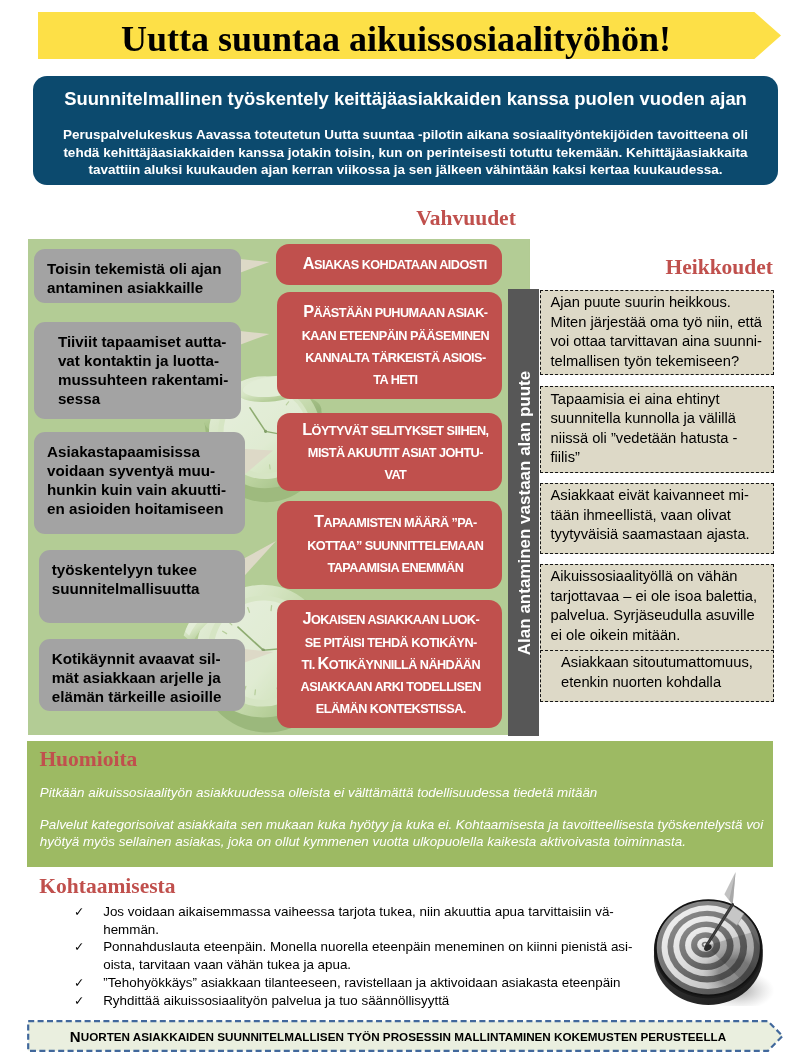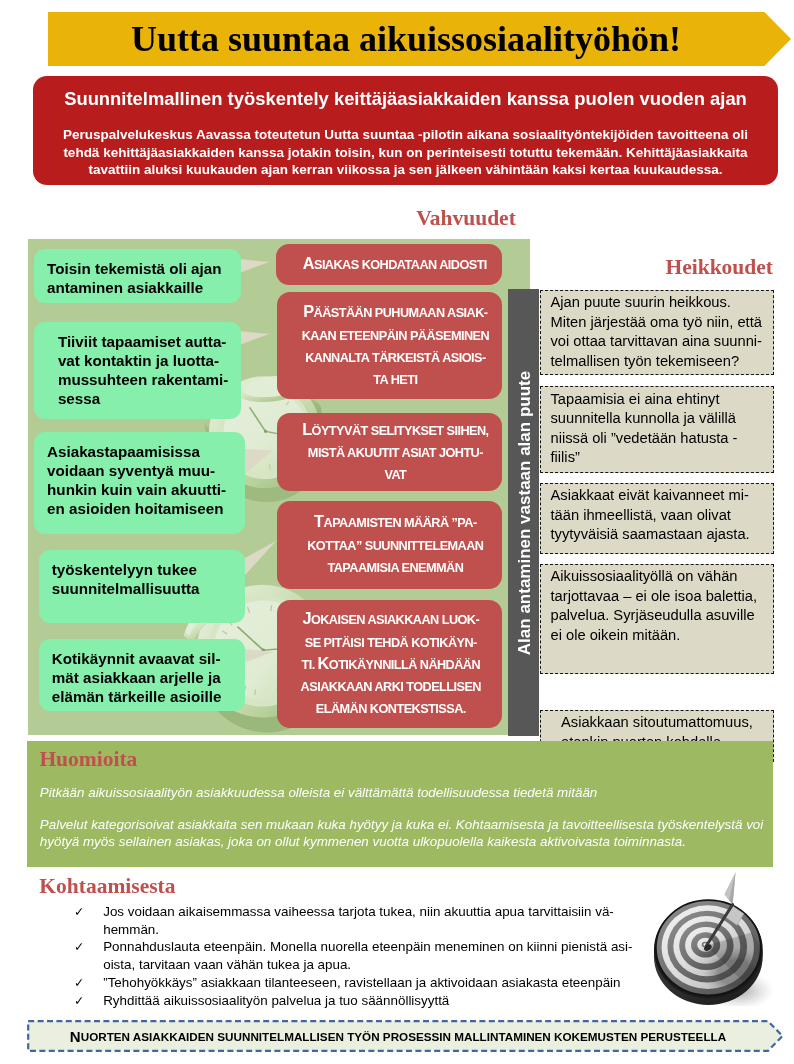--- a/index.html
+++ b/index.html
@@ -1,40 +1,40 @@
 <!DOCTYPE html>
 <html><head>
 <meta charset="utf-8">
 <style>
   *{box-sizing:border-box;margin:0;padding:0}
   html,body{width:794px;height:1064px;background:#fff;}
   body{font-family:"Liberation Sans",sans-serif;position:relative;overflow:hidden;-webkit-font-smoothing:antialiased;}
   .page{position:absolute;left:0;top:0;width:794px;height:1064px;}
 
   
-  #title-banner{position:absolute;left:48px;top:12px;width:743px;height:54px;background:#eab308;
+  #title-banner{position:absolute;left:38px;top:12px;width:743px;height:47px;background:#fde047;
      clip-path:polygon(0 0,716.4px 0,100% 50%,716.4px 100%,0 100%);}
   #title-text{position:absolute;left:0;top:0;width:716px;height:54px;display:flex;align-items:center;justify-content:center;
      font-family:"Liberation Serif",serif;font-weight:bold;font-size:36px;color:#000;line-height:1;}
 
   
-  #intro-card{position:absolute;left:33px;top:76px;width:745px;height:109px;background:#b91c1c;border-radius:14px;}
+  #intro-card{position:absolute;left:33px;top:76px;width:745px;height:109px;background:#0c4a6e;border-radius:14px;}
   #intro-heading{position:absolute;left:20px;top:13px;width:705px;color:#fff;font-weight:bold;font-size:18.4px;text-align:center;line-height:20px;}
   #intro-body{position:absolute;left:20px;top:50.2px;width:705px;color:#fff;font-weight:bold;font-size:13.5px;text-align:center;line-height:17.6px;}
 
   
   .sec-title{position:absolute;font-family:"Liberation Serif",serif;font-weight:bold;color:#c0504d;}
   #lbl-vahvuudet{left:366px;top:205.5px;width:200px;text-align:center;font-size:21.5px;line-height:25px;}
   #lbl-heikkoudet{left:540px;top:255px;width:233px;text-align:right;font-size:21.5px;line-height:25px;}
 
   
   #green-panel{position:absolute;left:28.2px;top:238.9px;width:501.5px;height:496.3px;background:#b3cc95;overflow:hidden;}
   #clockbg{position:absolute;left:0;top:0;width:501.5px;height:496.3px;}
 
-  .bubble{position:absolute;background:#86efac;border-radius:11px;color:#000;font-weight:bold;font-size:15.2px;line-height:19.1px;padding:9.9px 6px 0 13.2px;}
+  .bubble{position:absolute;background:#a3a3a3;border-radius:11px;color:#000;font-weight:bold;font-size:15.2px;line-height:19.1px;padding:9.9px 6px 0 13.2px;}
 
   .redbox{position:absolute;background:#c0504d;border-radius:13px;color:#fff;font-weight:bold;font-size:16.3px;line-height:21.3px;padding:0 6px 0 17.2px;
       letter-spacing:-0.55px;display:flex;flex-direction:column;justify-content:center;white-space:nowrap;text-align:center;}
 
   
   #vbar{position:absolute;left:508px;top:289px;width:31px;height:447px;background:#575757;}
   #vbar span{position:absolute;left:50%;top:50%;transform:translate(-50%,-50%) rotate(-90deg);white-space:nowrap;
       color:#fff;font-weight:bold;font-size:17px;line-height:19px;}
 
   
@@ -253,21 +253,21 @@
         <div class="ln">Asiakkaat eivät kaivanneet mi-</div>
         <div class="ln">tään ihmeellistä, vaan olivat</div>
         <div class="ln">tyytyväisiä saamastaan ajasta.</div>
       </div>
       <div class="wbox" style="top: 563.8px; height: 110.3px;">
         <div class="ln">Aikuissosiaalityöllä on vähän</div>
         <div class="ln">tarjottavaa – ei ole isoa balettia,</div>
         <div class="ln">palvelua. Syrjäseudulla asuville</div>
         <div class="ln">ei ole oikein mitään.</div>
       </div>
-      <div class="wbox" style="top: 710px; height: 52px; padding-left: 20px;">
+      <div class="wbox" style="top: 650px; height: 52px; padding-left: 20px;">
         <div class="ln">Asiakkaan sitoutumattomuus,</div>
         <div class="ln">etenkin nuorten kohdalla</div>
       </div>
     </div>
 
   <div id="vbar">
      <span>Alan antaminen vastaan alan puute</span>
   </div>
 
   <div id="note-panel">

